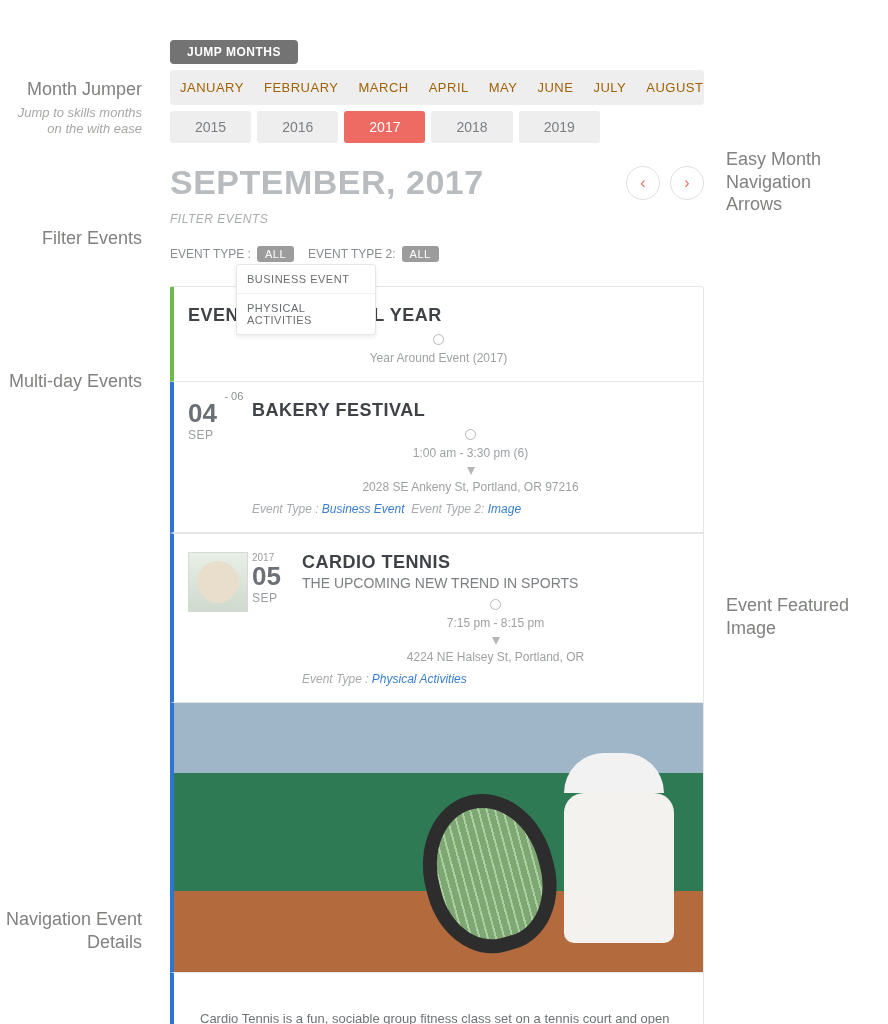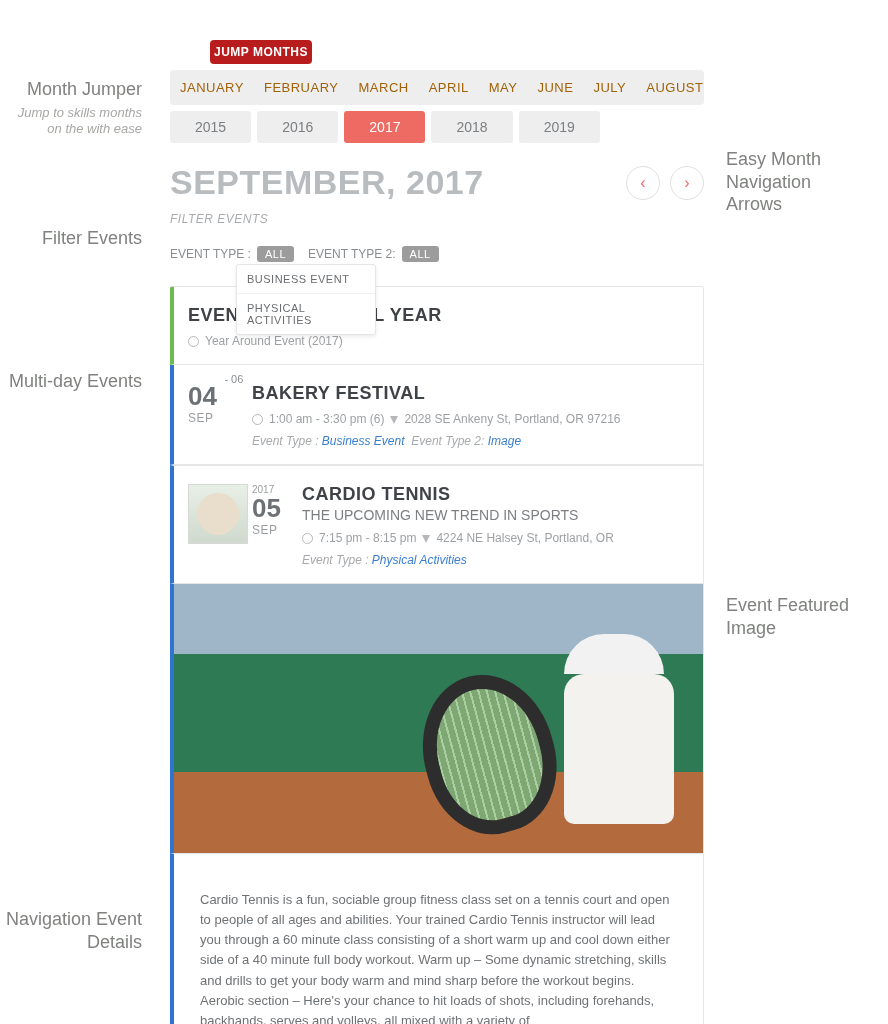--- a/index.html
+++ b/index.html
@@ -23,21 +23,21 @@
   .annot{position:absolute;color:var(--annot);line-height:1.25;}
   .annot .t{font-size:18px;color:var(--annot);font-weight:400;}
   .annot .s{font-size:13px;color:var(--annot-em);font-style:italic;margin-top:4px;}
   .annot.left{text-align:right;}
   .annot.right{text-align:left;}
 
   
   .stage{position:absolute;left:170px;top:40px;width:534px;}
 
   
-  .jump-pill{display:inline-block;background:#b91c1c;color:#fff;font-size:12px;letter-spacing:.5px;font-weight:600;padding:5px 4px;border-radius:4px;margin-left:40px;}
+  .jump-pill{display:inline-block;background:#737373;color:#fff;font-size:12px;letter-spacing:.5px;font-weight:600;padding:5px 17px;border-radius:4px;}
 
   
   .months{margin-top:6px;background:var(--bg-pill);border-radius:4px;display:flex;overflow:hidden;white-space:nowrap;}
   .months .m{padding:10px 10px;font-size:13px;letter-spacing:.5px;color:#a16207;cursor:pointer;}
 
   
   .years{margin-top:6px;display:flex;gap:0;}
   .years .y{background:var(--bg-pill);color:#7b7f83;padding:8px 25px;font-size:14px;margin-right:6px;border-radius:3px;cursor:pointer;}
   .years .y.active{background:var(--accent);color:#fff;}
 
@@ -59,21 +59,21 @@
 
   
   .cards{margin-top:24px;}
 
   .card{border:1px solid var(--border);background:#fff;border-left-width:4px;padding:18px 14px 16px 14px;}
   .card.green{border-left-color:var(--green);border-radius:3px 3px 0 0;}
   .card.blue{border-left-color:var(--blue);border-top:none;}
   .card.blue+.card.blue{border-top:1px solid var(--border);}
 
   .card-head{font-size:18px;font-weight:700;letter-spacing:.5px;color:var(--text-strong);}
-  .meta-row{margin-top:8px;font-size:12px;color:#9ea1a4;display:flex;align-items:center;gap:6px;}
+  .meta-row{margin-top:8px;font-size:12px;color:#9ea1a4;display:flex;align-items:center;gap:6px;flex-direction:column;}
   .ico{display:inline-block;width:11px;height:11px;border:1.5px solid #b5b7ba;border-radius:50%;}
   .pin{width:0;height:0;border-left:4px solid transparent;border-right:4px solid transparent;border-top:8px solid #b5b7ba;display:inline-block;position:relative;top:1px;}
   .type-row{margin-top:8px;font-size:12px;font-style:italic;color:#a7aaad;}
   .type-row .link{color:#3a7ed0;font-style:italic;}
 
   
   .row{display:flex;gap:4px;justify-content:space-between;}
   .datecol{width:60px;flex:0 0 auto;color:#6d7074;}
   .datecol .big{font-size:26px;font-weight:700;line-height:1;}
   .datecol .sup{font-size:11px;vertical-align:top;position:relative;top:-10px;left:3px;color:#8b8e91;}

